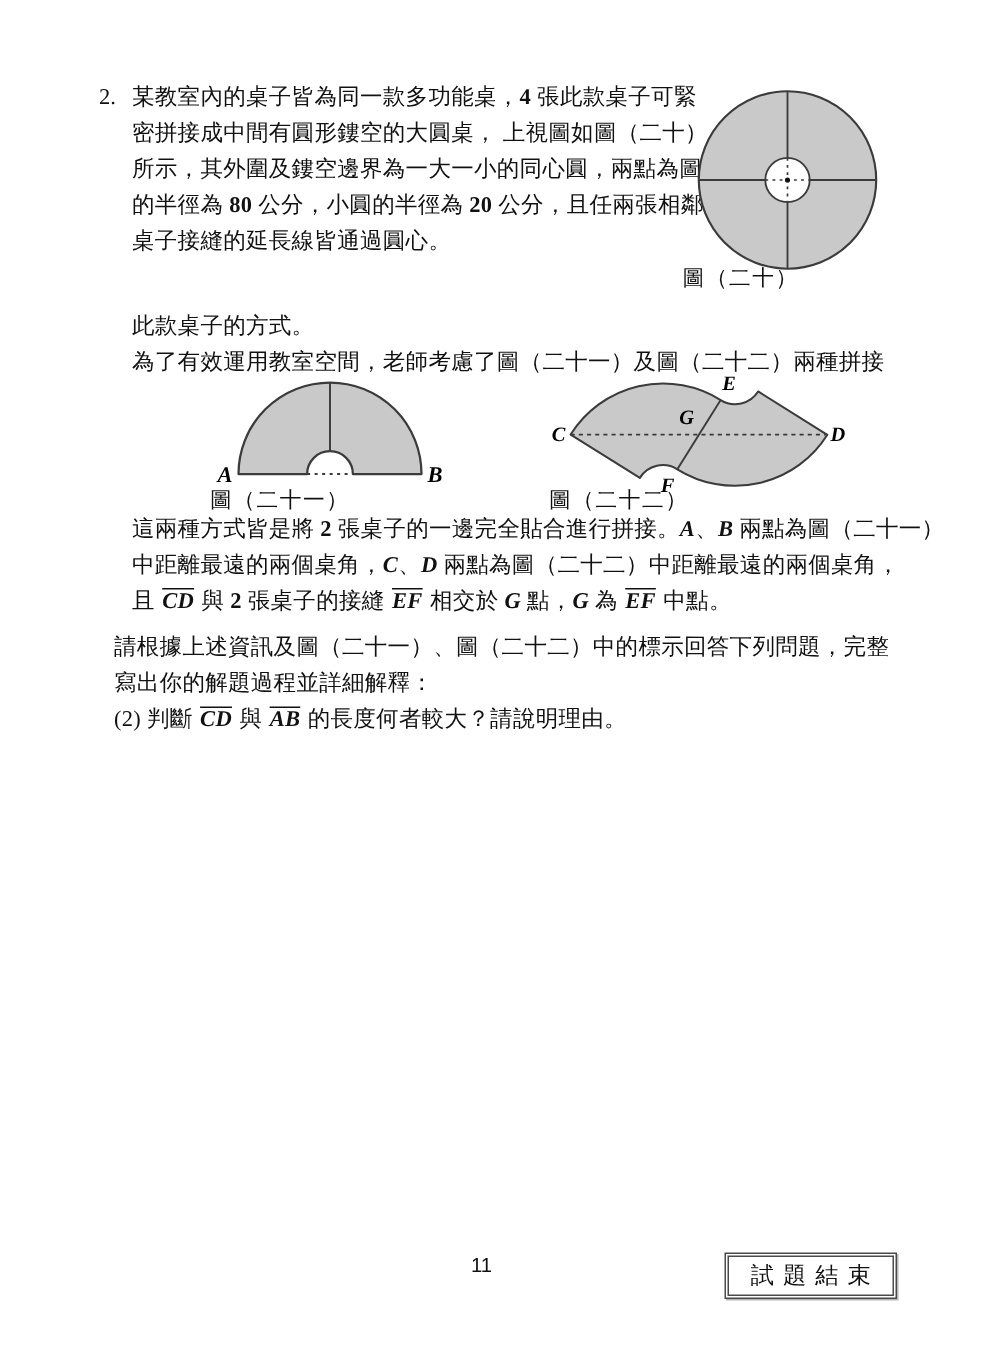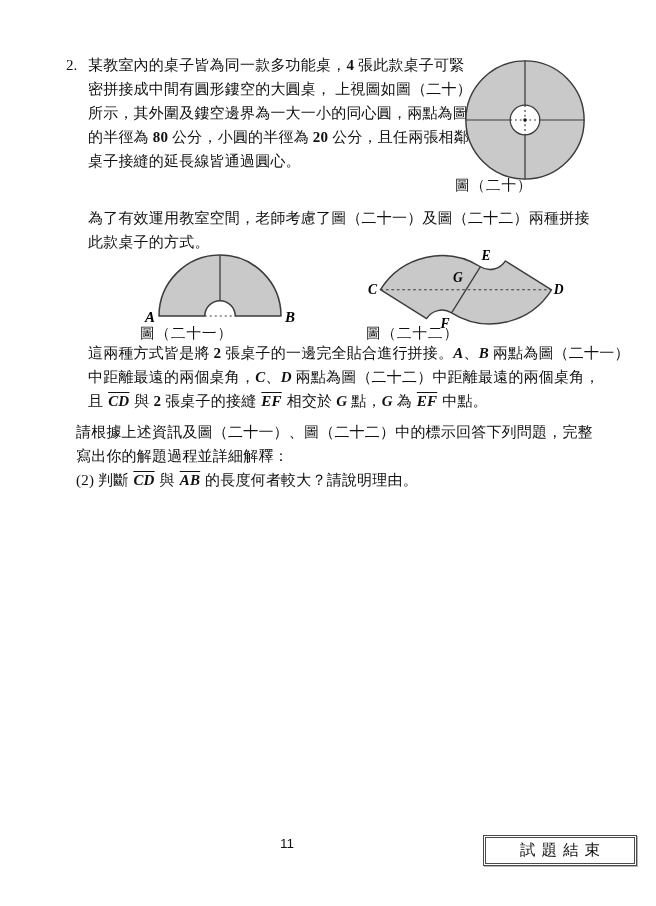--- a/index.html
+++ b/index.html
@@ -7,21 +7,21 @@
     width:656px;height:906px;background:#ffffff;position:relative;overflow:hidden;
     font-family:"Liberation Serif","DejaVu Serif",serif;color:#111;
   }
   .abs{position:absolute;}
   .tline{white-space:nowrap;font-size:15px;line-height:24px;letter-spacing:.2px;}
   .tline b{font-weight:bold;}
   .ov{font-weight:bold;font-style:italic;text-decoration:overline;padding:0 1px;}
   .qnum{font-size:15px;line-height:24px;}
   .caption{font-size:14.5px;text-align:left;letter-spacing:1px;white-space:nowrap;}
   .figlabel{font-weight:bold;font-style:italic;font-family:"Liberation Serif","DejaVu Serif",serif;}
-  .footer-num{font-size:13.5px;font-family:"Liberation Sans","DejaVu Sans",sans-serif;text-align:left;}
+  .footer-num{font-size:13.5px;font-family:"Liberation Sans","DejaVu Sans",sans-serif;text-align:right;}
   .endbox{
     border:3px double #4a4a4a;
     box-shadow:1px 1px 0 #b5b5b5;
     display:flex;align-items:center;justify-content:center;
     font-size:15.5px;letter-spacing:6px;padding-left:6px;box-sizing:border-box;
     background:#fff;
   }
   svg{display:block;overflow:visible;}
 </style>
 </head>
@@ -44,22 +44,22 @@
     <line x1="3" y1="65" x2="127" y2="65" stroke="#3b3b3b" stroke-width="1.3"></line>
     <circle cx="65" cy="65" r="15.5" fill="#ffffff" stroke="#3b3b3b" stroke-width="1.3"></circle>
     <line x1="49.5" y1="65" x2="80.5" y2="65" stroke="#3b3b3b" stroke-width="1.2" stroke-dasharray="2,3"></line>
     <line x1="65" y1="49.5" x2="65" y2="80.5" stroke="#3b3b3b" stroke-width="1.2" stroke-dasharray="2,3"></line>
     <circle cx="65" cy="65" r="1.8" fill="#111"></circle>
   </svg>
 </div>
 <div class="abs caption" style="left:455px;top:176px;width:140px;">圖（二十）</div>
 
 <div class="abs" style="left:88px;top:206px;">
+  <div class="tline">此款桌子的方式。</div>
   <div class="tline">為了有效運用教室空間，老師考慮了圖（二十一）及圖（二十二）兩種拼接</div>
-  <div class="tline">此款桌子的方式。</div>
 </div>
 
 <div class="abs" style="left:140px;top:248px;">
   <svg width="160" height="80" viewBox="0 0 160 80">
     <path d="M 19,68 A 61 61 0 0 1 141,68 L 95.25,68 A 15.25 15.25 0 0 0 64.75,68 Z" stroke="#3b3b3b" stroke-width="1.5" stroke-linejoin="round" fill="#c9c9c9"></path>
     <line x1="80" y1="7.4" x2="80" y2="52.9" stroke="#3b3b3b" stroke-width="1.3"></line>
     <line x1="64.75" y1="68" x2="95.25" y2="68" stroke="#3b3b3b" stroke-width="1.2" stroke-dasharray="2,3"></line>
     <text x="10" y="73.5" text-anchor="middle" font-size="15" class="figlabel">A</text>
     <text x="150" y="73.5" text-anchor="middle" font-size="15" class="figlabel">B</text>
   </svg>
@@ -87,15 +87,15 @@
 </div>
 
 <div class="abs" style="left:76px;top:420px;">
   <div class="tline">請根據上述資訊及圖（二十一）、圖（二十二）中的標示回答下列問題，完整</div>
   <div class="tline">寫出你的解題過程並詳細解釋：</div>
   <div class="tline">(2) 判斷 <span class="ov">CD</span> 與 <span class="ov">AB</span> 的長度何者較大？請說明理由。</div>
 </div>
 
 <div class="abs footer-num" style="left:280px;top:836px;width:48px;">11</div>
 
-<div class="abs endbox" style="left:483px;top:835px;width:154px;height:31px;">
+<div class="abs endbox" style="left:483px;top:835px;width:115px;height:31px;">
   <span>試題結束</span>
 </div>
 
 </body></html>

